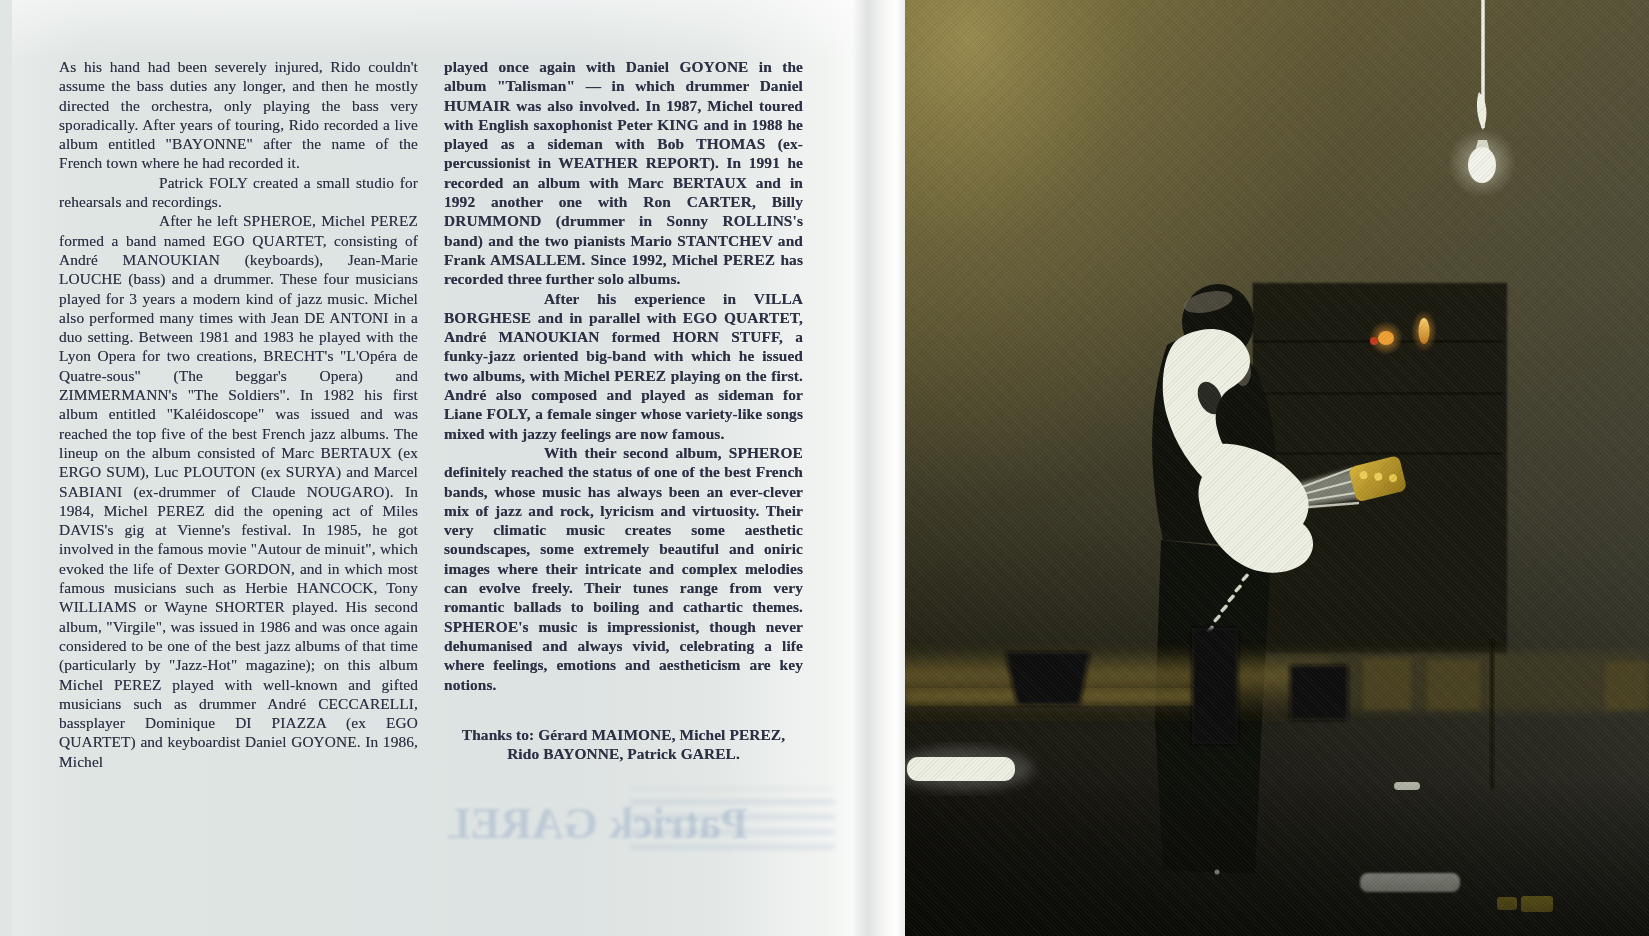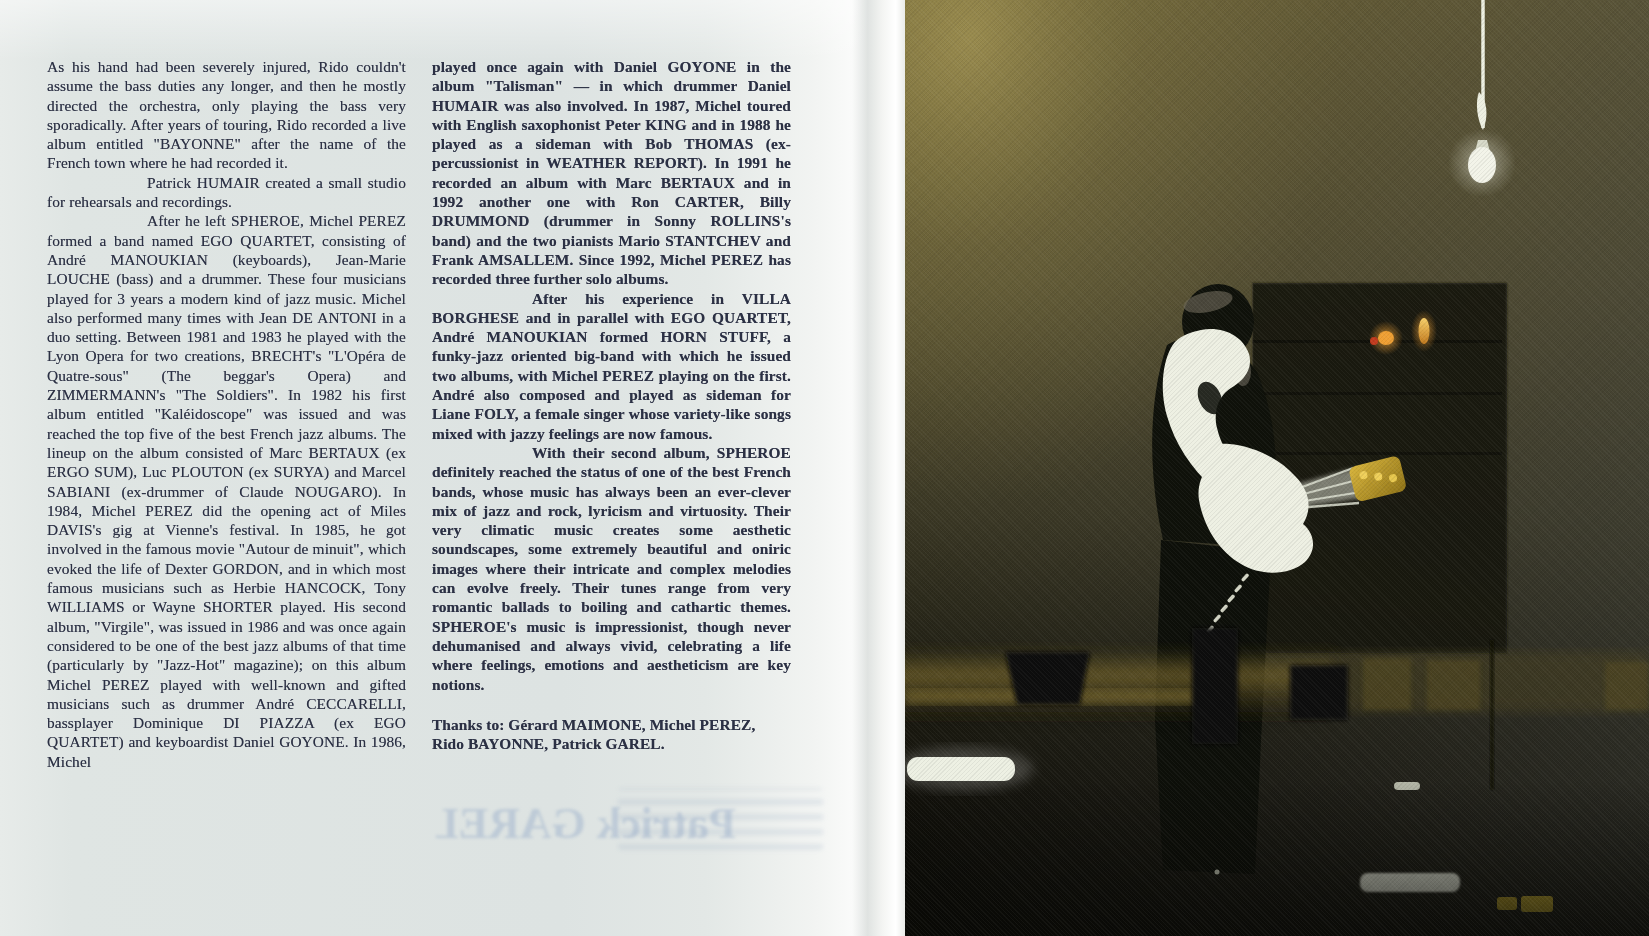--- a/index.html
+++ b/index.html
@@ -3,35 +3,35 @@
 <meta charset="utf-8">
 <style>
   html,body{margin:0;padding:0;background:#888;}
   .scan{
     position:relative;width:1649px;height:936px;overflow:hidden;
     background:#e0e6e4;
     font-family:"Liberation Serif","DejaVu Serif",serif;
   }
   
   .page-left{
-    position:absolute;left:0;top:0;width:905px;height:936px;
+    position:absolute;left:12px;top:0;width:905px;height:936px;
     background:linear-gradient(to right,#e7ebe9 0%,#dfe5e3 8%,#dde3e2 62%,#e3e8e6 78%,#f2f4f2 90%,#ffffff 97%);
   }
   .page-left::before{ 
     content:"";position:absolute;left:0;top:0;width:100%;height:60px;
     background:linear-gradient(to bottom,rgba(255,255,255,.5),rgba(255,255,255,0));
   }
   .col{position:absolute;top:57px;width:359px;color:#2b3044;
     font-size:15.4px;line-height:19.3px;text-align:justify;
     letter-spacing:.1px;text-shadow:0 0 .4px rgba(43,48,68,.55);}
   .col-1{left:47px;}
   .col-2{left:432px;font-weight:bold;}
   .para{margin:0;}
   .para.indent{text-indent:100px;}
-  .para.thanks{margin-top:21px;text-align:left;}
+  .para.thanks{margin-top:31px;text-align:center;}
   
   .ghost{
     position:absolute;left:436px;top:792px;width:300px;height:70px;
     transform:scaleX(-1);
     font-size:44px;font-weight:bold;line-height:64px;
     color:rgba(139,163,196,.38);filter:blur(1.6px);
     white-space:nowrap;overflow:hidden;
   }
   .ghost-lines{
     position:absolute;left:618px;top:788px;width:205px;height:62px;
@@ -54,21 +54,21 @@
   }
 </style>
 </head>
 <body>
 
 <div class="scan">
 
   <div class="page-left">
     <div class="col col-1">
       <p class="para">As his hand had been severely injured, Rido couldn't assume the bass duties any longer, and then he mostly directed the orchestra, only playing the bass very sporadically. After years of touring, Rido recorded a live album entitled "BAYONNE" after the name of the French town where he had recorded it.</p>
-      <p class="para indent">Patrick HUMAIR created a small studio for rehearsals and recordings.</p>
+      <p class="para indent">Patrick FOLY created a small studio for rehearsals and recordings.</p>
       <p class="para indent">After he left SPHEROE, Michel PEREZ formed a band named EGO QUARTET, consisting of André MANOUKIAN (keyboards), Jean-Marie LOUCHE (bass) and a drummer. These four musicians played for 3 years a modern kind of jazz music. Michel also performed many times with Jean DE ANTONI in a duo setting. Between 1981 and 1983 he played with the Lyon Opera for two creations, BRECHT's "L'Opéra de Quatre-sous" (The beggar's Opera) and ZIMMERMANN's "The Soldiers". In 1982 his first album entitled "Kaléidoscope" was issued and was reached the top five of the best French jazz albums. The lineup on the album consisted of Marc BERTAUX (ex ERGO SUM), Luc PLOUTON (ex SURYA) and Marcel SABIANI (ex-drummer of Claude NOUGARO). In 1984, Michel PEREZ did the opening act of Miles DAVIS's gig at Vienne's festival. In 1985, he got involved in the famous movie "Autour de minuit", which evoked the life of Dexter GORDON, and in which most famous musicians such as Herbie HANCOCK, Tony WILLIAMS or Wayne SHORTER played. His second album, "Virgile", was issued in 1986 and was once again considered to be one of the best jazz albums of that time (particularly by "Jazz-Hot" magazine); on this album Michel PEREZ played with well-known and gifted musicians such as drummer André CECCARELLI, bassplayer Dominique DI PIAZZA (ex EGO QUARTET) and keyboardist Daniel GOYONE. In 1986, Michel</p>
     </div>
     <div class="col col-2">
       <p class="para">played once again with Daniel GOYONE in the album "Talisman" — in which drummer Daniel HUMAIR was also involved. In 1987, Michel toured with English saxophonist Peter KING and in 1988 he played as a sideman with Bob THOMAS (ex-percussionist in WEATHER REPORT). In 1991 he recorded an album with Marc BERTAUX and in 1992 another one with Ron CARTER, Billy DRUMMOND (drummer in Sonny ROLLINS's band) and the two pianists Mario STANTCHEV and Frank AMSALLEM. Since 1992, Michel PEREZ has recorded three further solo albums.</p>
       <p class="para indent">After his experience in VILLA BORGHESE and in parallel with EGO QUARTET, André MANOUKIAN formed HORN STUFF, a funky-jazz oriented big-band with which he issued two albums, with Michel PEREZ playing on the first. André also composed and played as sideman for Liane FOLY, a female singer whose variety-like songs mixed with jazzy feelings are now famous.</p>
       <p class="para indent">With their second album, SPHEROE definitely reached the status of one of the best French bands, whose music has always been an ever-clever mix of jazz and rock, lyricism and virtuosity. Their very climatic music creates some aesthetic soundscapes, some extremely beautiful and oniric images where their intricate and complex melodies can evolve freely. Their tunes range from very romantic ballads to boiling and cathartic themes. SPHEROE's music is impressionist, though never dehumanised and always vivid, celebrating a life where feelings, emotions and aestheticism are key notions.</p>
       <p class="para thanks">Thanks to: Gérard MAIMONE, Michel PEREZ, Rido BAYONNE, Patrick GAREL.</p>
     </div>
     <div class="ghost">Patrick GAREL</div>
     <div class="ghost-lines"></div>

